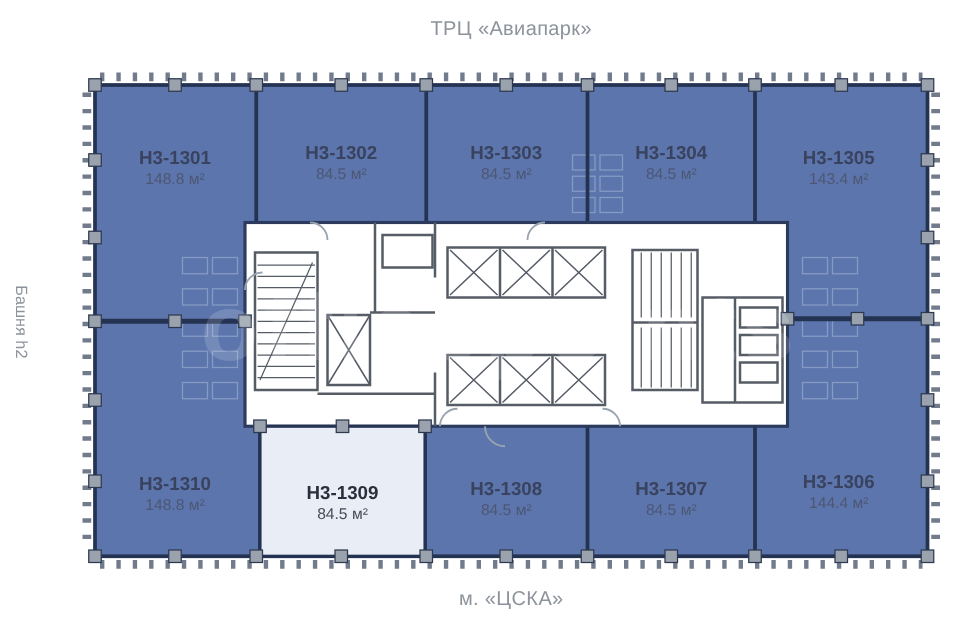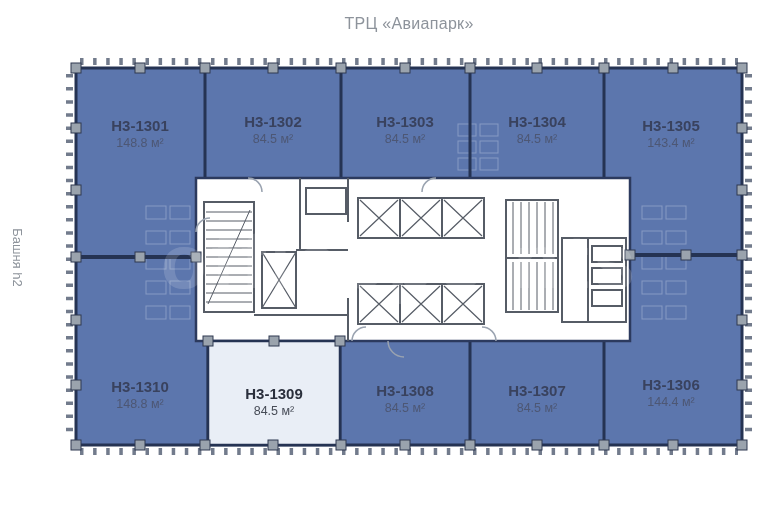--- a/index.html
+++ b/index.html
@@ -205,13 +205,14 @@
       <text class="uarea" x="537" y="412">84.5 м²</text>
       <text class="uid" x="405" y="396">H3-1308</text>
       <text class="uarea" x="405" y="412">84.5 м²</text>
       <text class="uid hl-id" x="274" y="399">H3-1309</text>
       <text class="uarea hl-area" x="274" y="415">84.5 м²</text>
       <text class="uid" x="140" y="392">H3-1310</text>
       <text class="uarea" x="140" y="408">148.8 м²</text>
     </g>
   </svg>
 
+  <div class="title title-bottom">м. «ЦСКА»</div>
 </div>
 
 </body></html>

